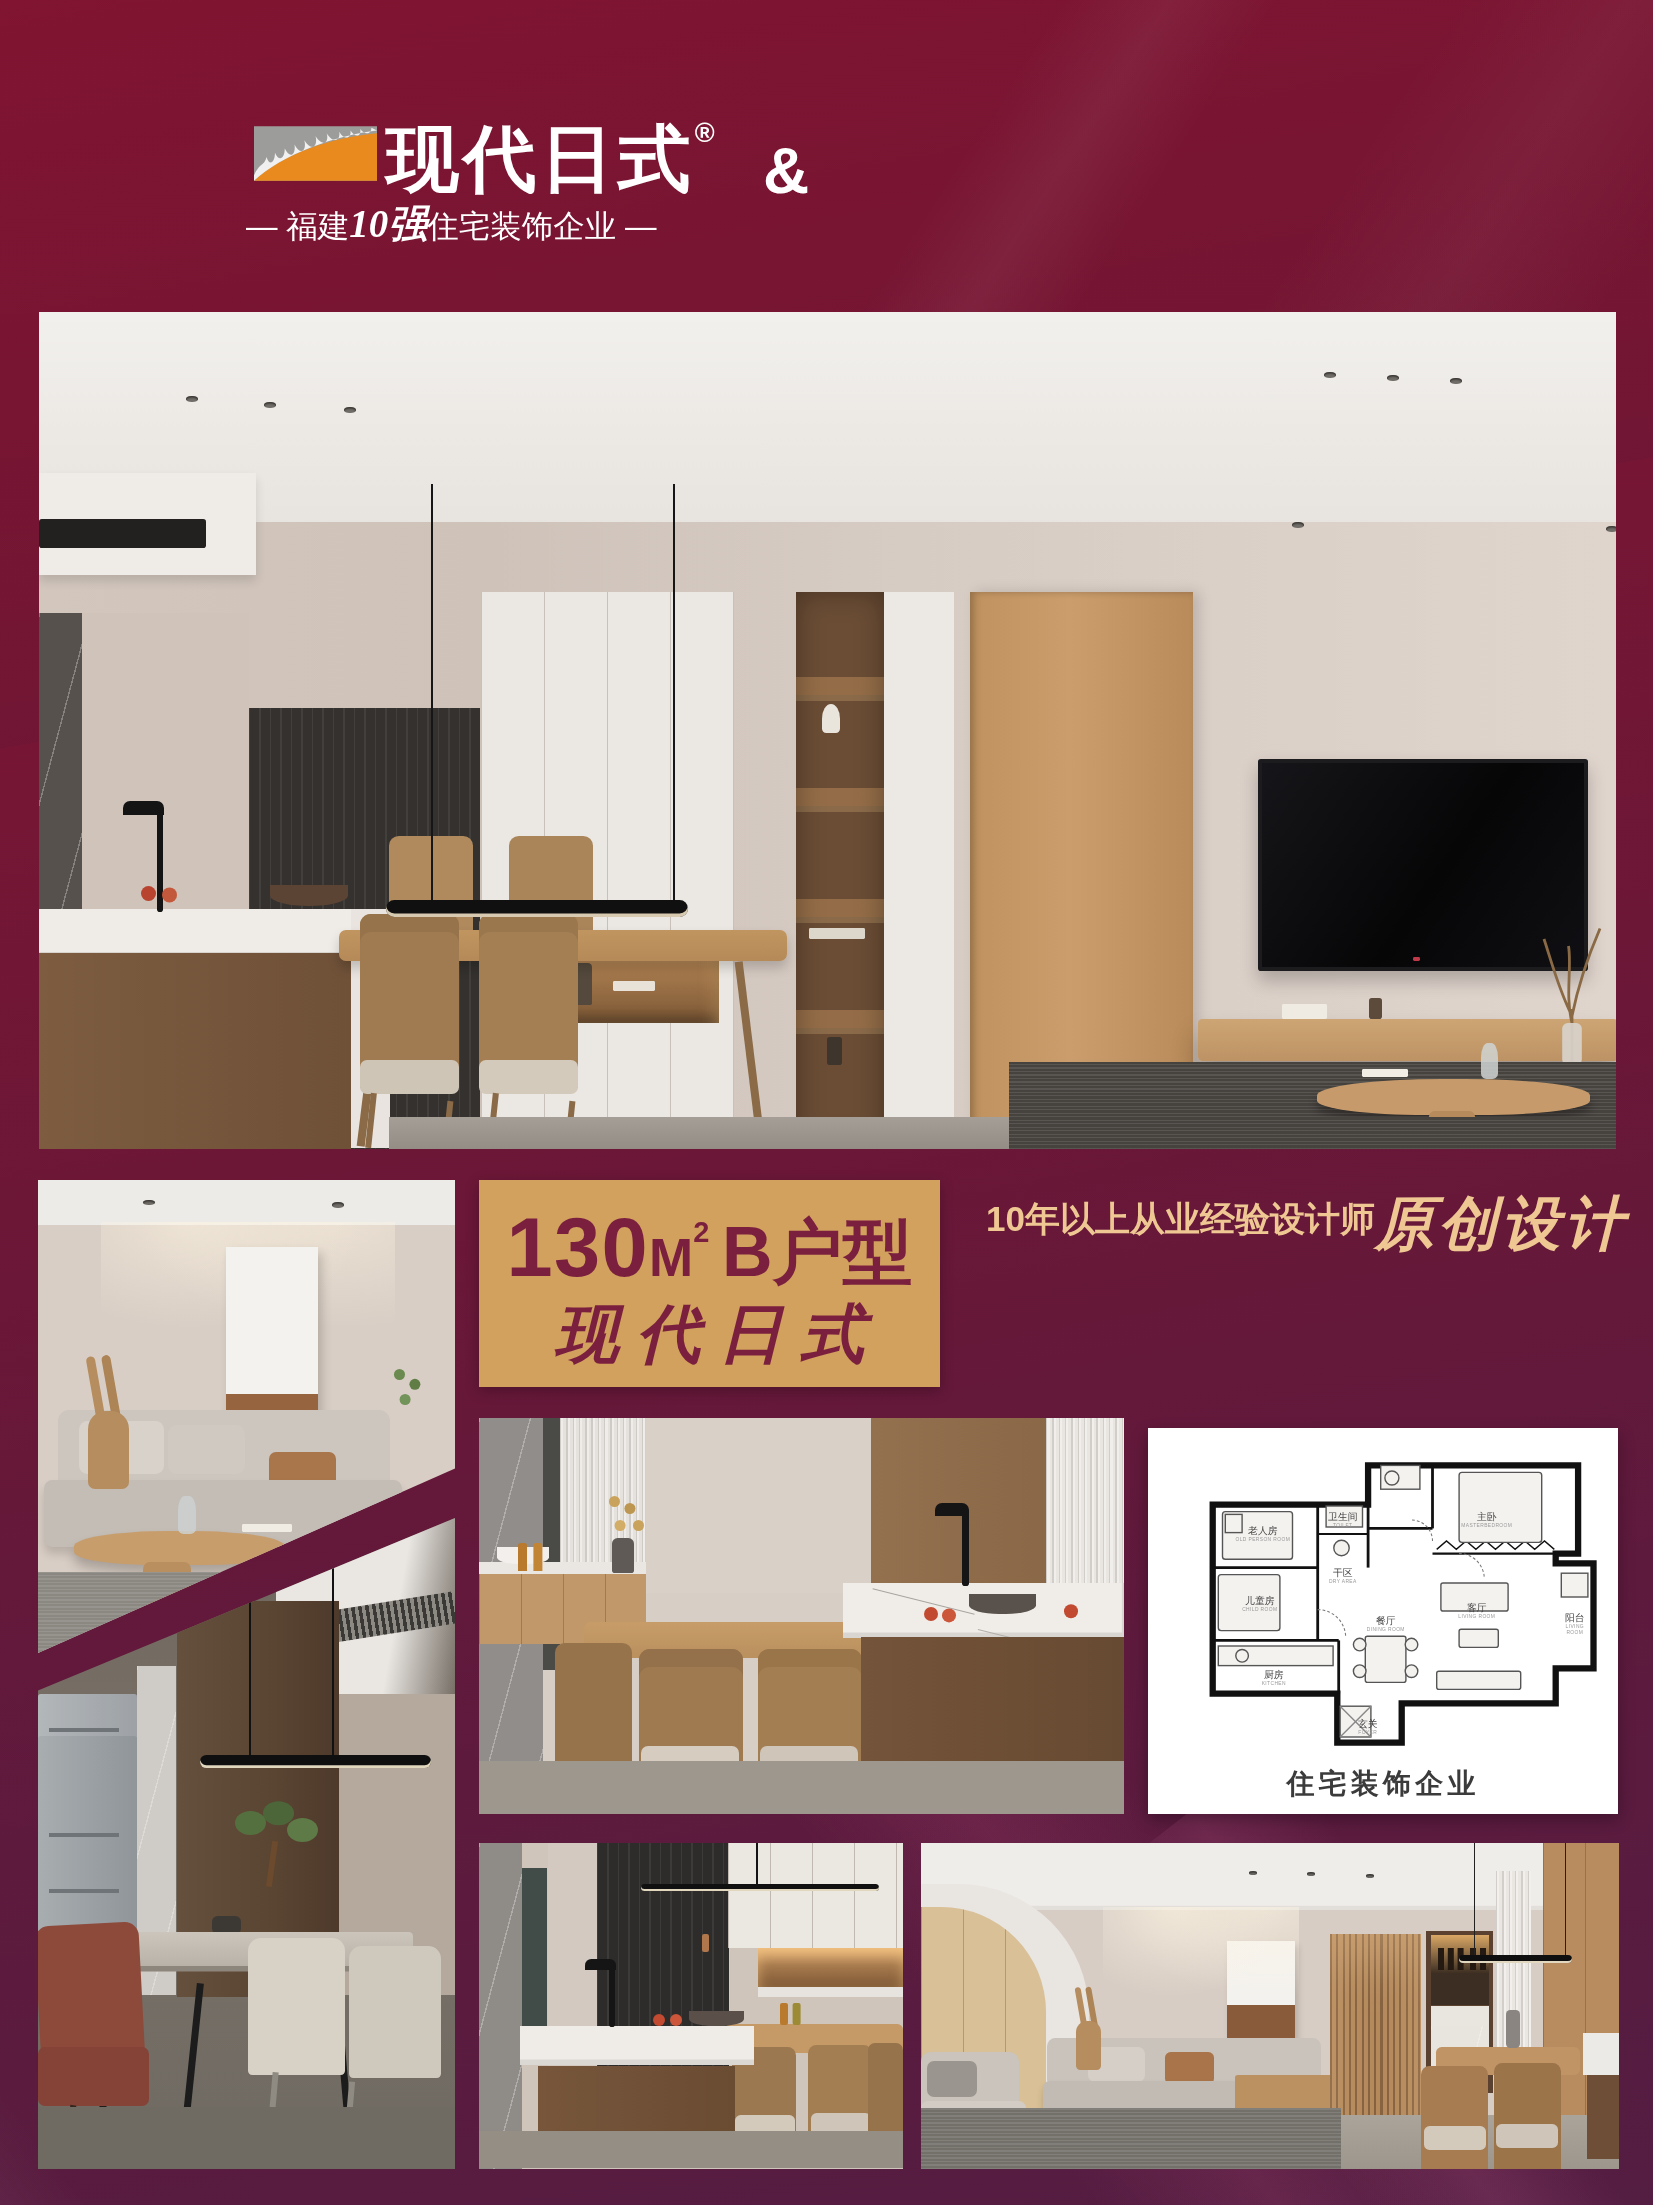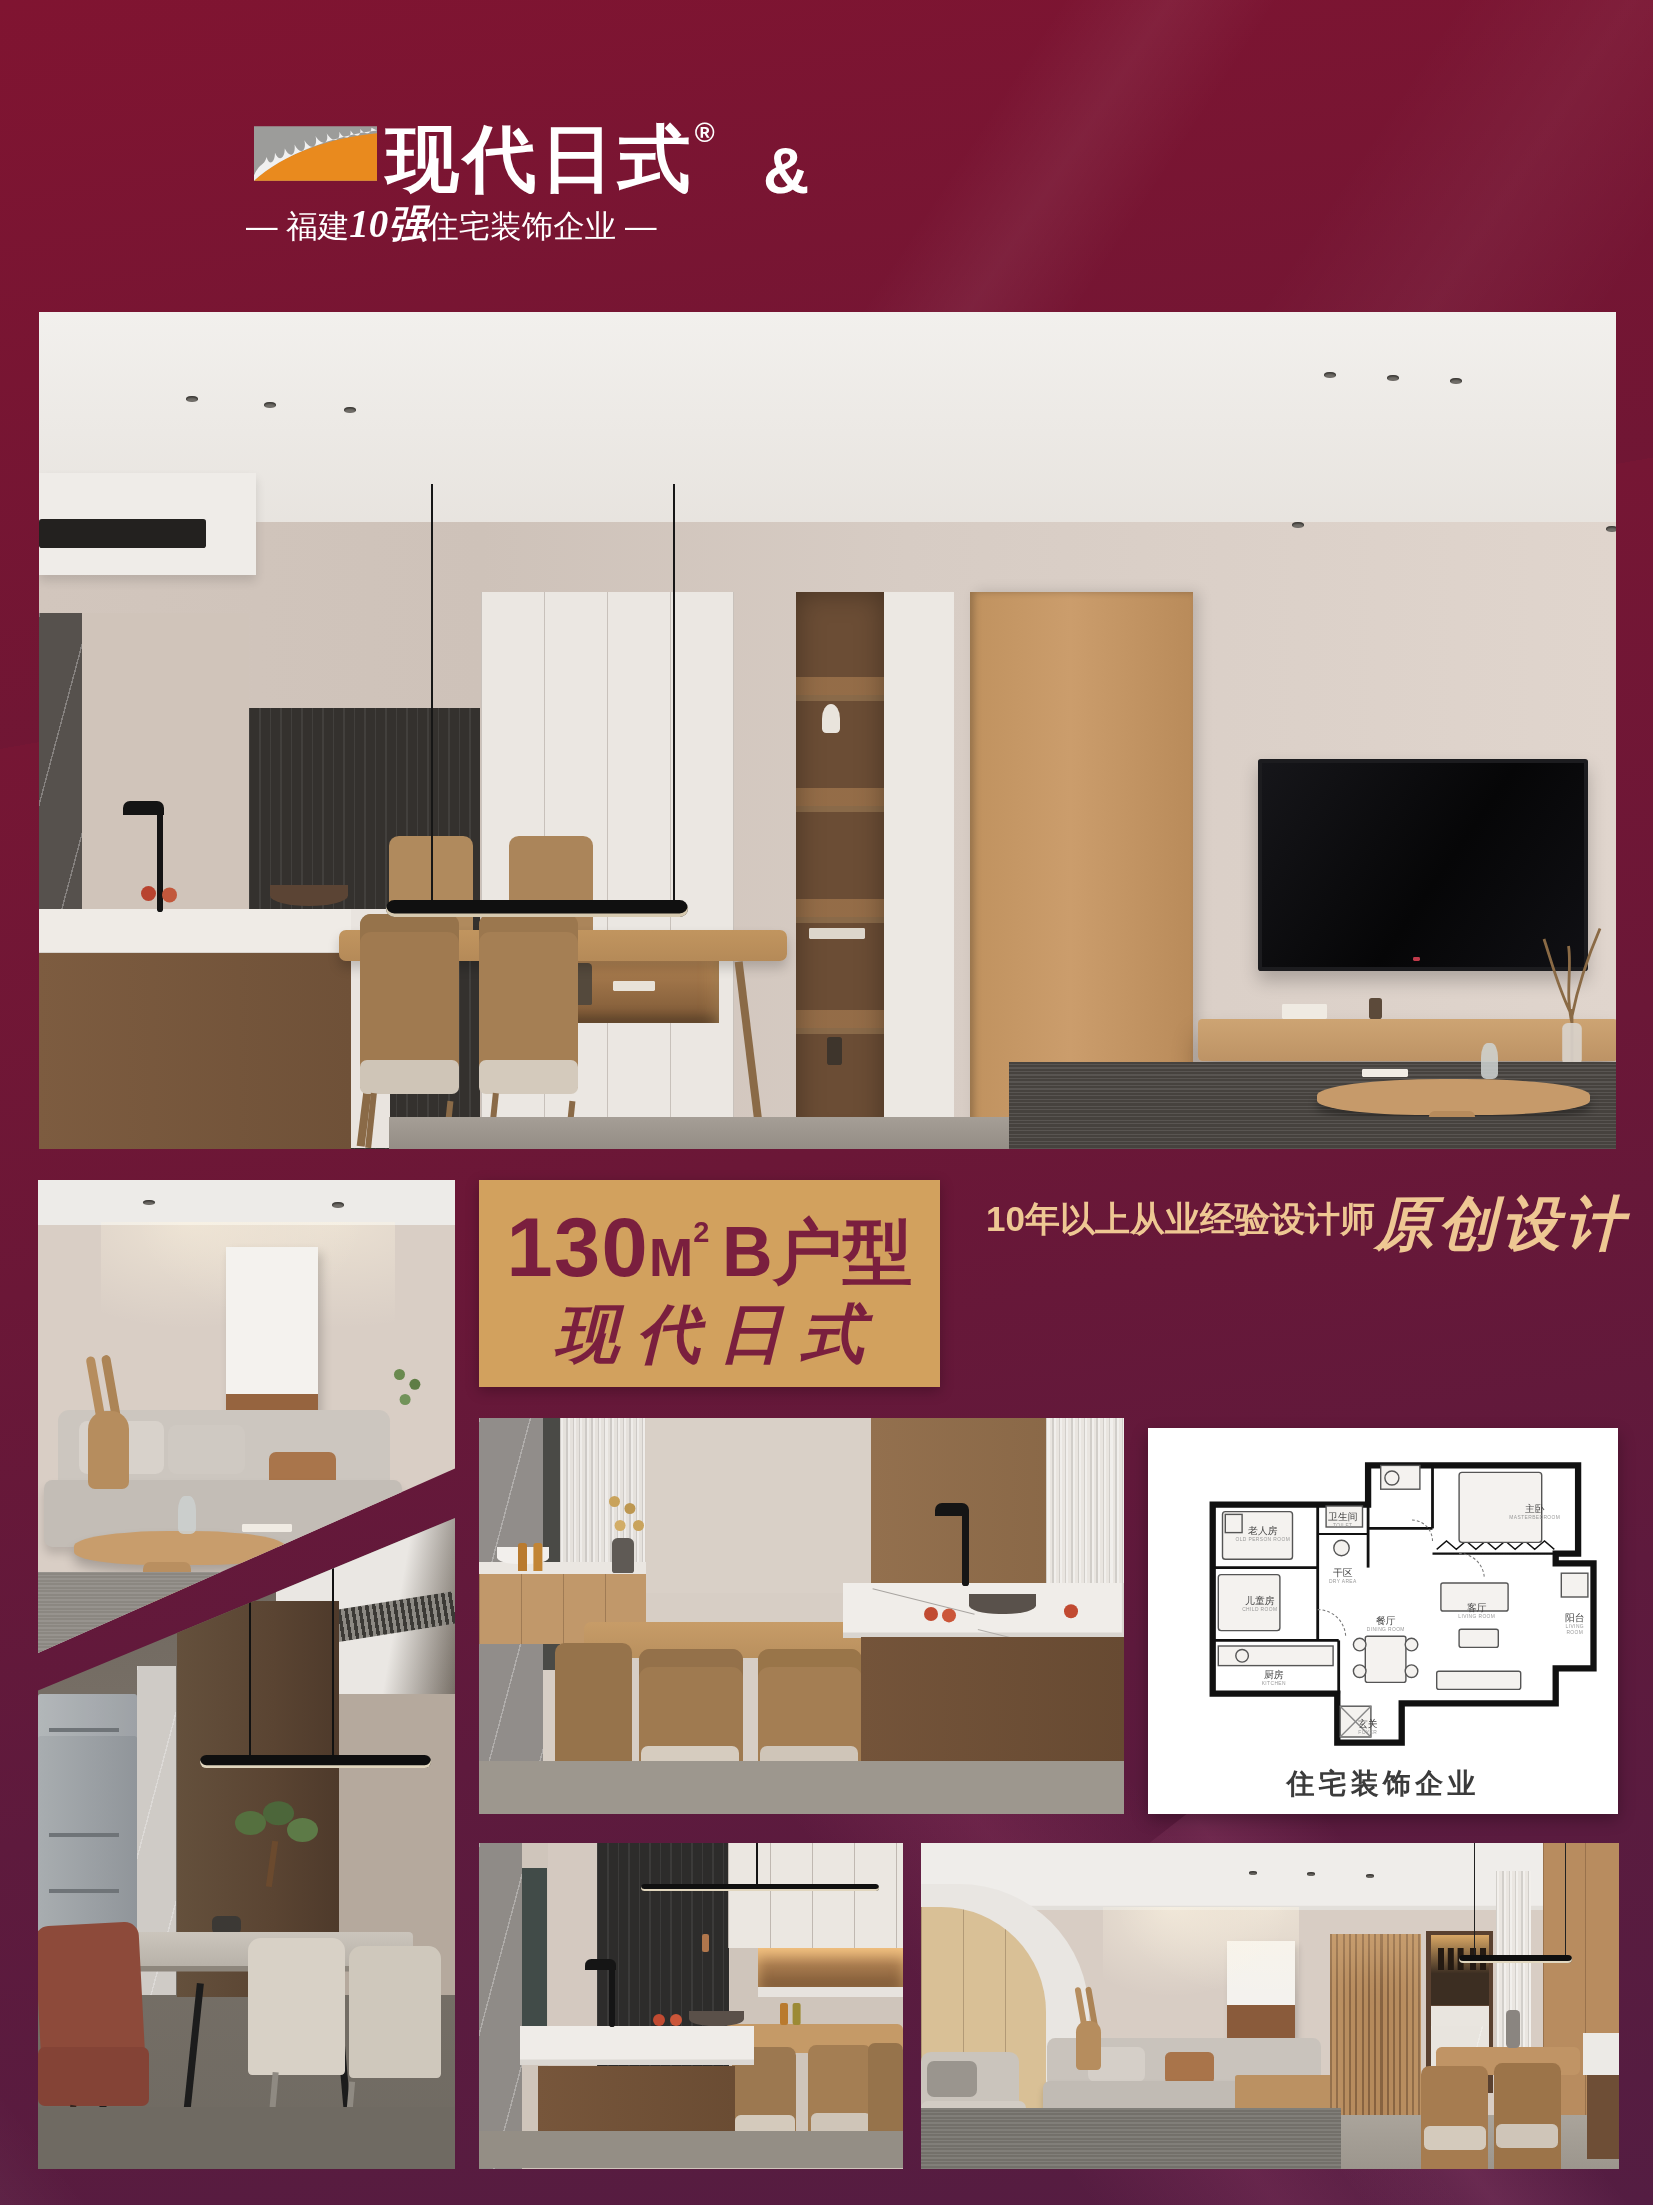--- a/index.html
+++ b/index.html
@@ -274,21 +274,21 @@
           <span class="label-en">OLD PERSON ROOM</span>
         </div>
       <div class="roomlabel" style="left:185px;top:84px;">
           <span class="label-zh">卫生间</span>
           <span class="label-en">TOILET</span>
         </div>
       <div class="roomlabel" style="left:185px;top:140px;">
           <span class="label-zh">干区</span>
           <span class="label-en">DRY AREA</span>
         </div>
-      <div class="roomlabel" style="left:329px;top:76px;margin-left:48px;">
+      <div class="roomlabel" style="left:329px;top:84px;">
           <span class="label-zh">主卧</span>
           <span class="label-en">MASTERBEDROOM</span>
         </div>
       <div class="roomlabel" style="left:102px;top:168px;">
           <span class="label-zh">儿童房</span>
           <span class="label-en">CHILD ROOM</span>
         </div>
       <div class="roomlabel" style="left:116px;top:242px;">
           <span class="label-zh">厨房</span>
           <span class="label-en">KITCHEN</span>

